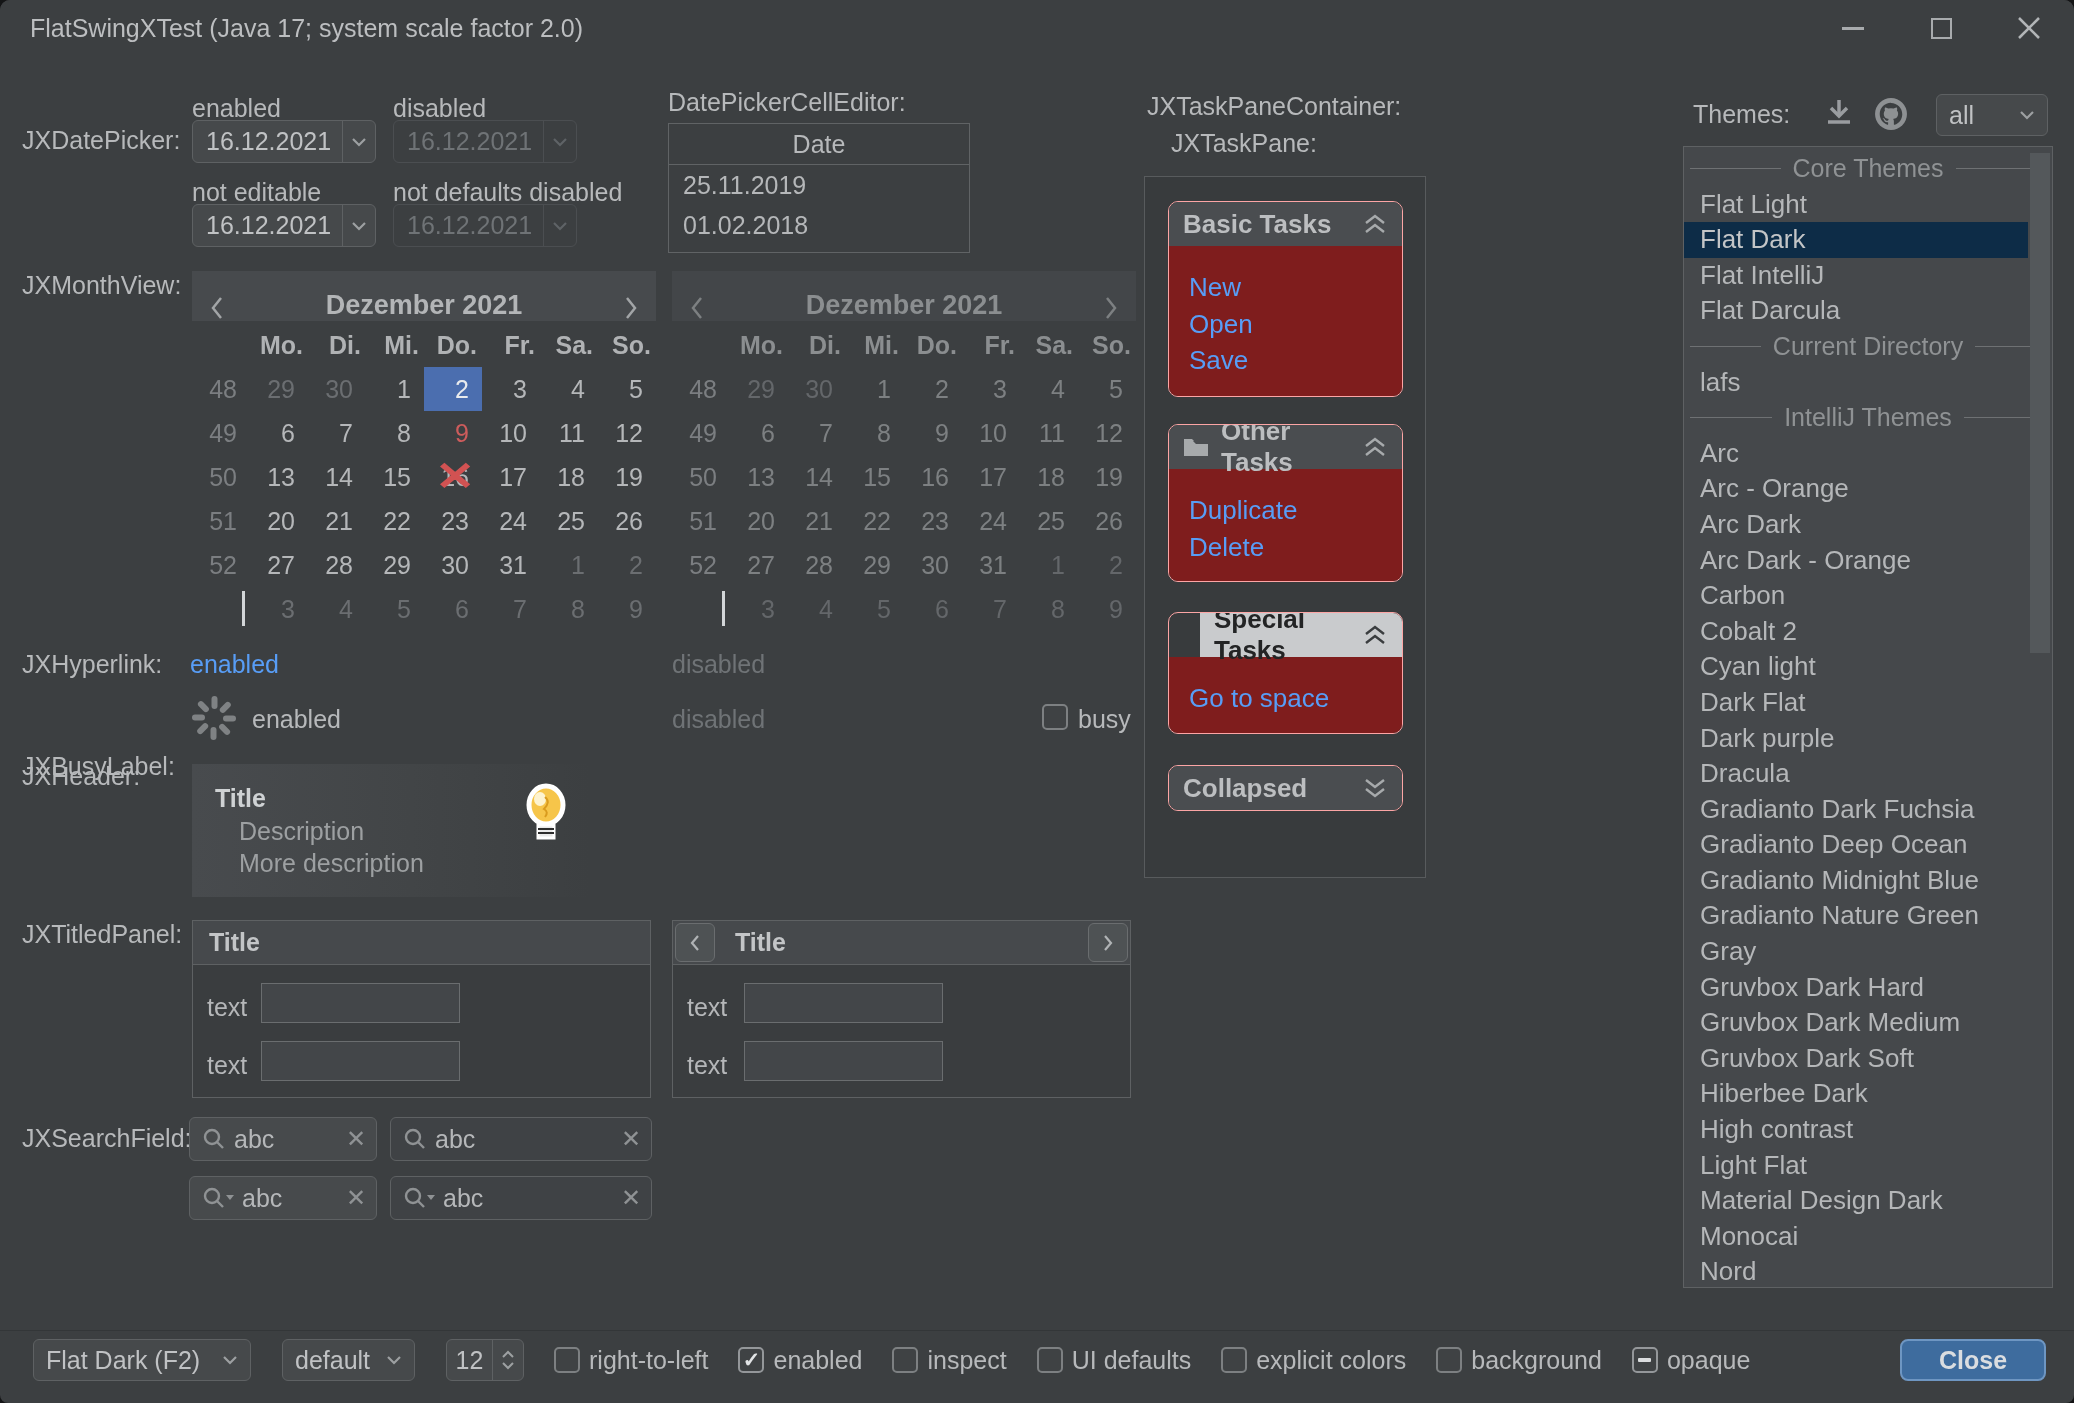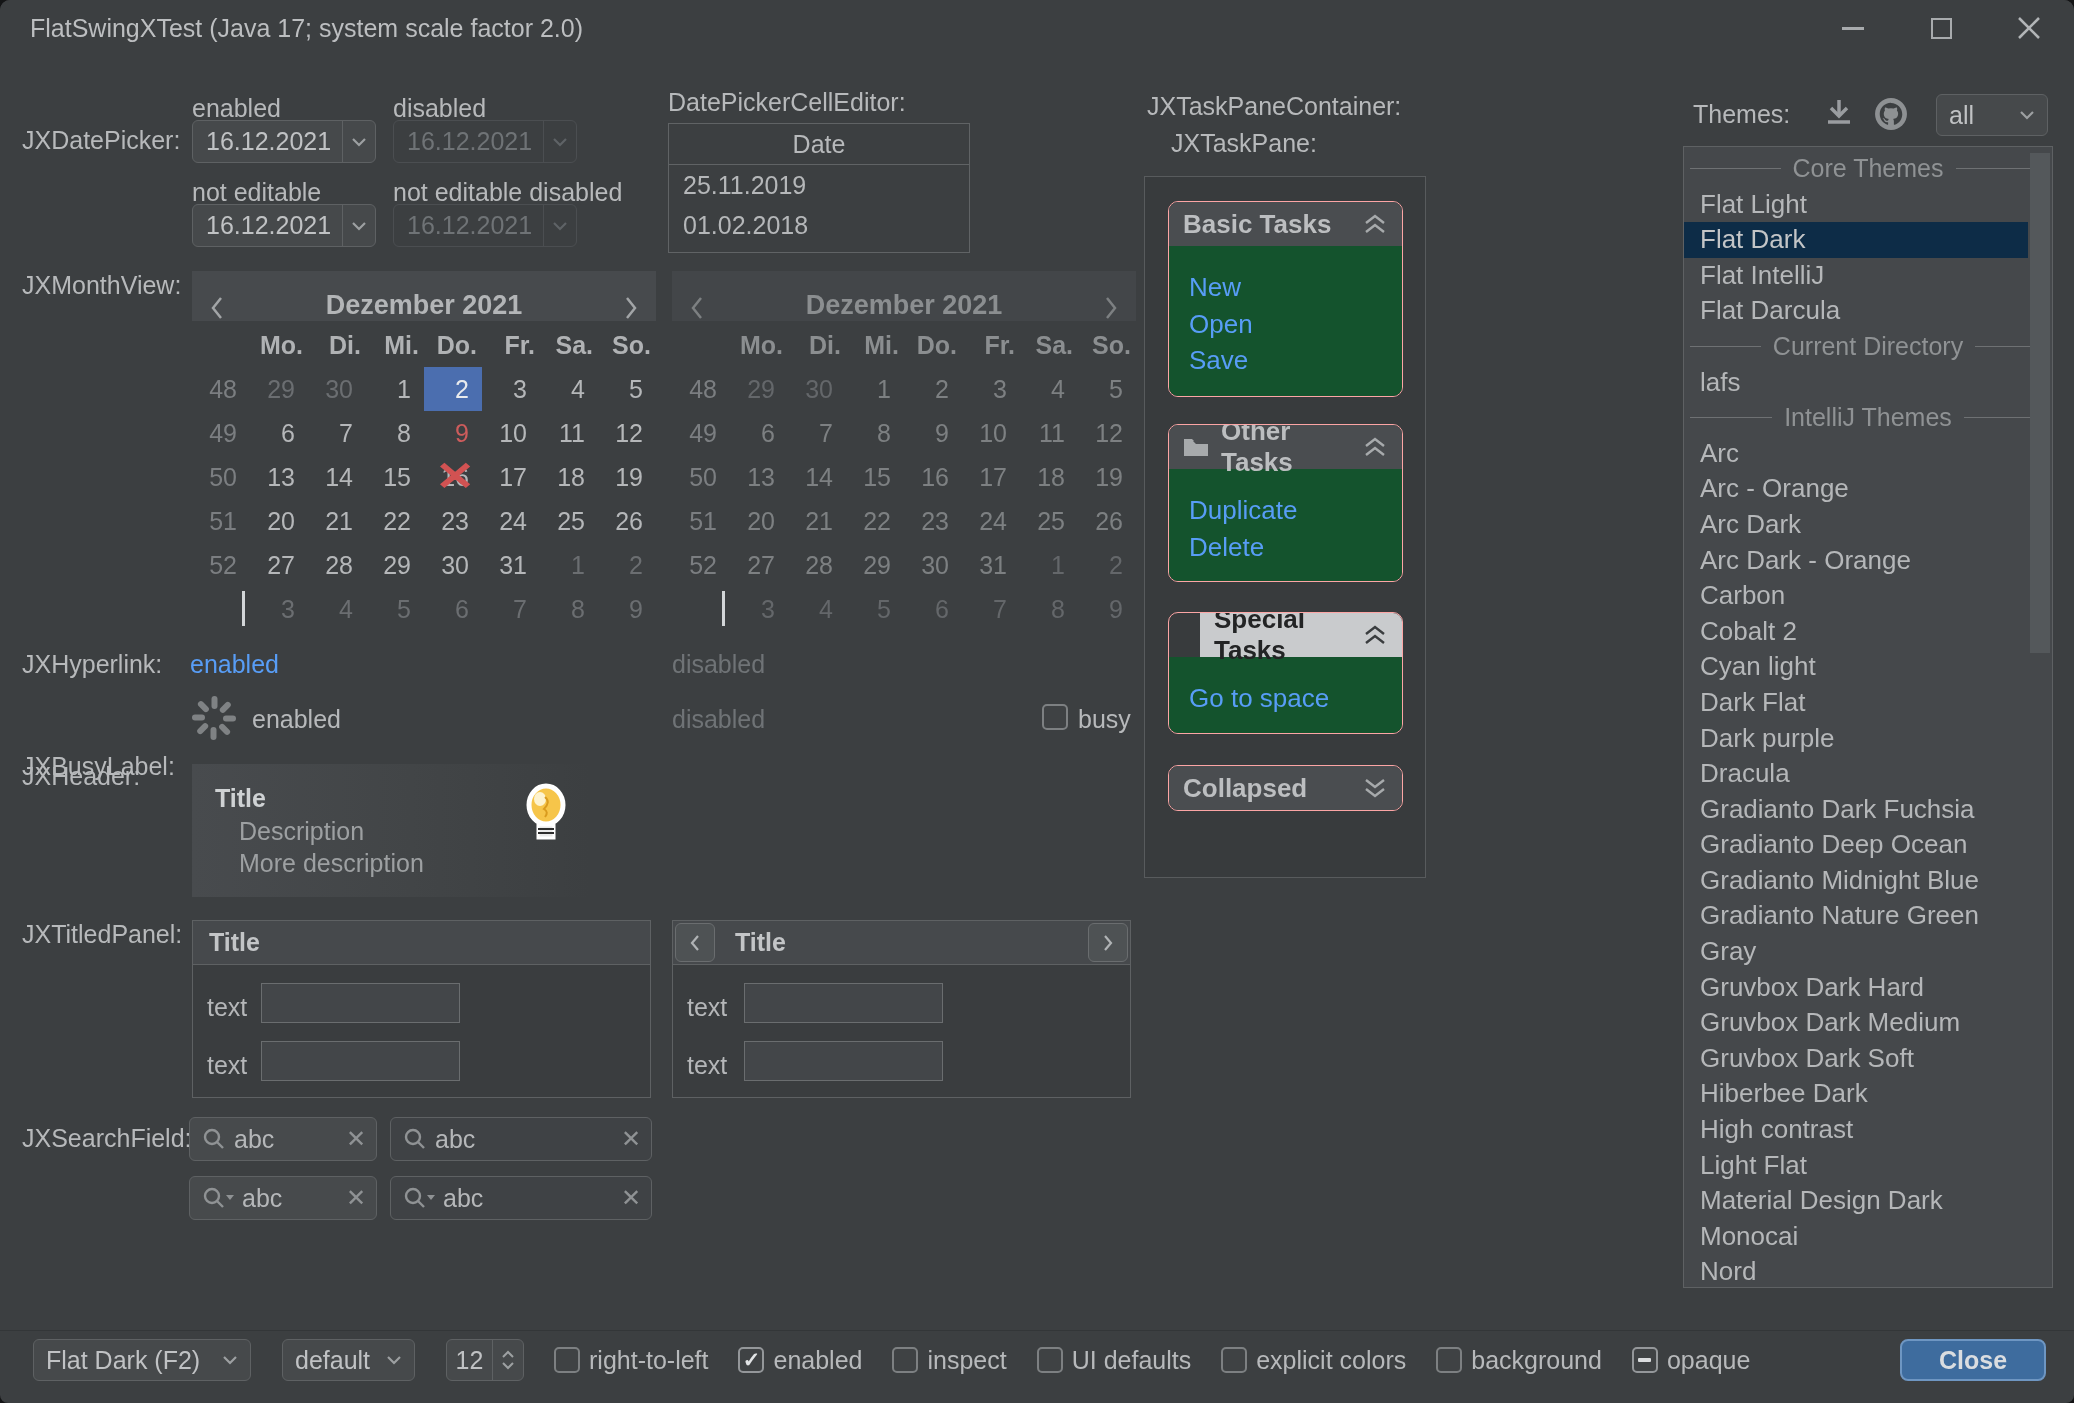--- a/index.html
+++ b/index.html
@@ -59,21 +59,21 @@
   #jxheader-panel .h-desc{position:absolute;left:47px;top:53px;color:#9da0a2;}
   #jxheader-panel .h-more{position:absolute;left:47px;top:85px;color:#9da0a2;}
   
   #taskcontainer{position:absolute;left:1144px;top:176px;width:282px;height:702px;background:#383b3d;
     border:1px solid #585b5d;box-sizing:border-box;}
   .pane{position:absolute;left:23px;width:235px;border:1px solid #fca5a5;border-radius:10px;box-sizing:border-box;overflow:hidden;}
   .pane-head{height:44px;background:#4a4d50;display:flex;align-items:center;padding:0 14px;gap:12px;}
   .pane-head .ptitle{flex:1;font-weight:bold;font-size:26px;color:#bcbec0;}
   .pane-head.focused{background:#c9cbcd;margin-left:31px;}
   .pane-head.focused .ptitle{color:#232425;}
-  .pane-body{background:#14532d;padding:23px 0 0 20px;}
+  .pane-body{background:#7f1d1d;padding:23px 0 0 20px;}
   .pane-body .tlink{display:block;line-height:36.5px;color:#589df6;font-size:26px;}
   
   #themes-list{position:absolute;left:1683px;top:146px;width:370px;height:1142px;background:#45484b;
     border:1px solid #5e6163;box-sizing:border-box;padding-top:4px;overflow:hidden;}
   .trow-item{height:35.6px;line-height:35.6px;padding-left:16px;color:#b5b7b9;font-size:26px;white-space:nowrap;}
   .trow-item.selected{background:#0d2c47;width:calc(100% - 24px);box-sizing:border-box;color:#c3c5c7;}
   .trow-sep{height:35.6px;display:flex;align-items:center;color:#8f9294;font-size:25px;padding:0 6px;}
   .trow-sep .line{flex:1;height:1px;background:#6e7173;}
   .trow-sep .septext{padding:0 12px;white-space:nowrap;}
   #scroll-thumb{position:absolute;right:2px;top:6px;width:20px;height:500px;background:#54585b;}
@@ -138,21 +138,21 @@
   <div class="lbl" style="top:271px;">JXMonthView:</div>
   <div class="lbl" style="top:650px;">JXHyperlink:</div>
   <div class="lbl" style="top:728px;margin-top:24px;">JXBusyLabel:</div>
   <div class="lbl" style="top:762px;">JXHeader:</div>
   <div class="lbl" style="top:920px;">JXTitledPanel:</div>
   <div class="lbl" style="top:1124px;">JXSearchField:</div>
 
   <div class="dp-caption" style="left:192px;top:94px;">enabled</div>
   <div class="dp-caption" style="left:393px;top:94px;">disabled</div>
   <div class="dp-caption" style="left:192px;top:178px;">not editable</div>
-  <div class="dp-caption" style="left:393px;top:178px;">not editable disabled</div>
+  <div class="dp-caption" style="left:393px;top:178px;">not defaults disabled</div>
 
   <div class="dpfield" style="left:192px;top:120px;">
     <span class="val">16.12.2021</span>
     <span class="btn">
         <svg width="16" height="10">
           <polyline points="2,2 8,8 14,2" fill="none" stroke="#9da0a2" stroke-width="2.2"></polyline>
         </svg>
       </span>
   </div>
   <div class="dpfield dis" style="left:393px;top:120px;">

